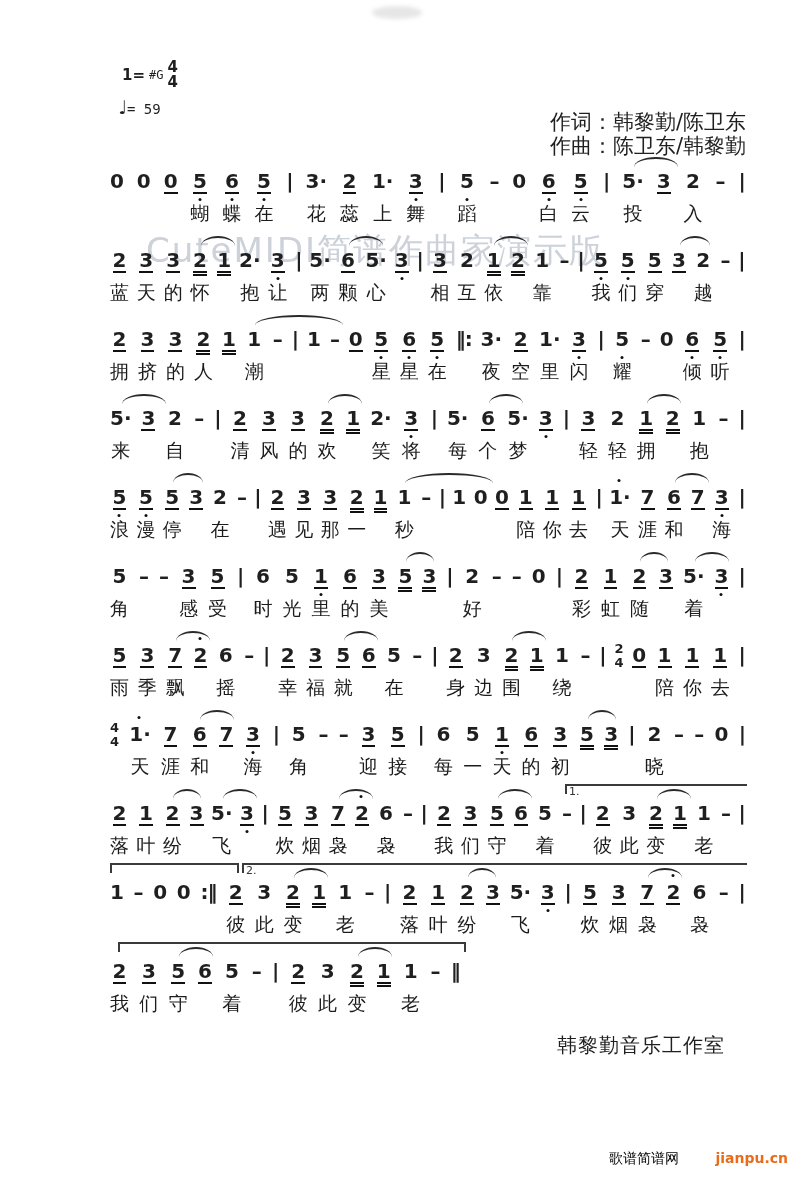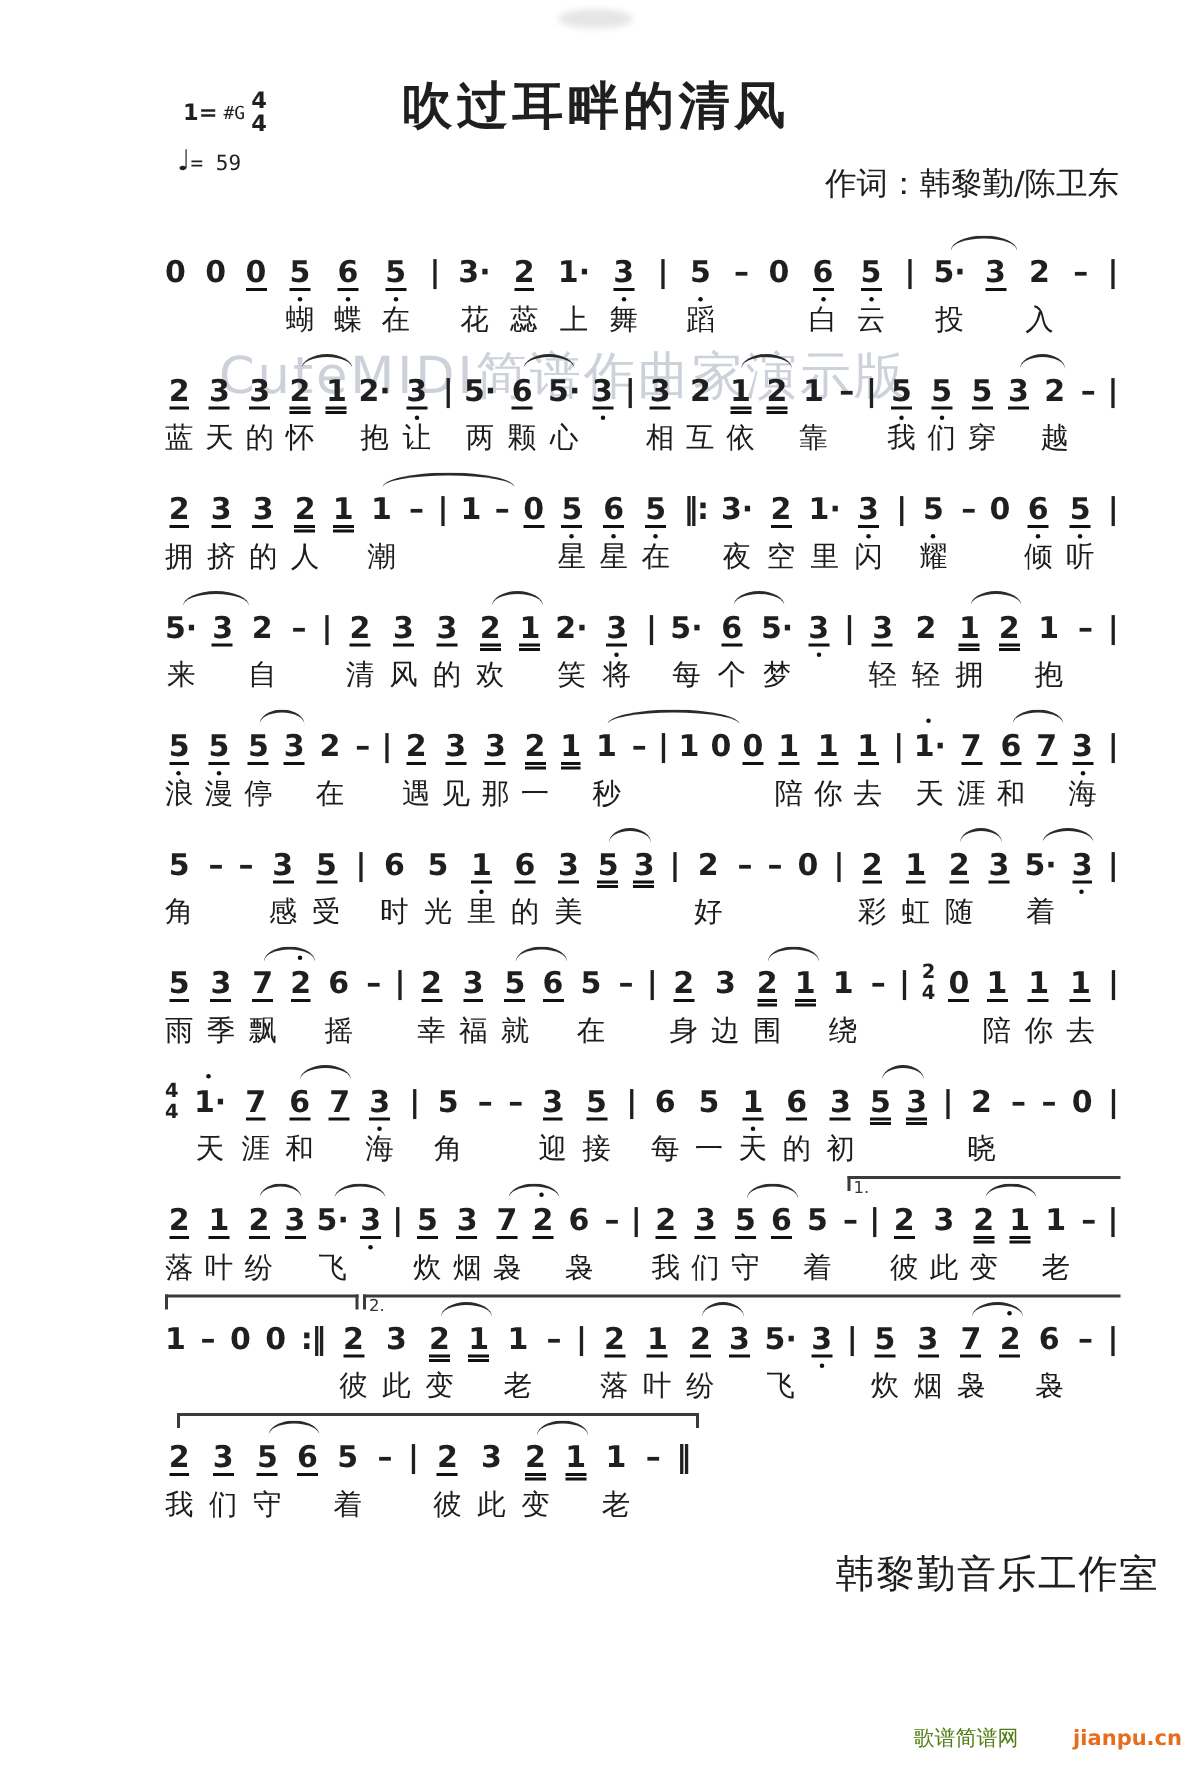--- a/index.html
+++ b/index.html
@@ -33,23 +33,23 @@
   .ts{display:inline-flex;flex-direction:column;align-items:center;font-weight:bold;font-size:13px;line-height:1;margin-top:-2px;}
   .ts .den{margin-top:1px;}
   .lyr{display:block;font-size:19px;line-height:1;margin-top:10px;white-space:nowrap;color:#1c1c1c;}
   
   .volta{position:absolute;height:8px;border-top:2px solid #3a3a3a;}
   .volta.tl{border-left:2px solid #3a3a3a;}
   .volta.tr{border-right:2px solid #3a3a3a;}
   .volta.top{top:-18px;}
   .volta span{position:absolute;left:2px;top:-1px;font-size:11px;color:#333;}
   
-  .studio{position:absolute;left:557px;top:1032px;font-size:26px;letter-spacing:1px;}
+  .studio{position:absolute;left:557px;top:1032px;font-size:20px;letter-spacing:1px;}
   .site{position:absolute;right:6px;top:1150px;font-size:14px;}
-  .site .gray{color:#4d7c0f;}
+  .site .gray{color:#000000;}
   .site .orange{color:#e96c1c;font-weight:bold;margin-left:32px;}
 </style>
 </head>
 <body>
 
 <div id="page">
   <div class="smudge"></div>
 
   <div class="keysig">
     <span>1=</span>
@@ -57,24 +57,24 @@
     <span class="frac" style="font-size:15px">
       <b>4</b>
       <b>4</b>
     </span>
   </div>
 
   <div class="tempo">
     <span class="qnote">♩</span><span>= 59</span>
   </div>
 
-  <div class="title">吹过耳畔的清风</div>
 
   <div class="credits">
     <div>作词：韩黎勤/陈卫东</div>
+    <div>作曲：陈卫东/韩黎勤</div>
   </div>
 
   <div class="wm">CuteMIDI简谱作曲家演示版</div>
 
   <div class="score">
       <div class="line" style="width: 635px;">
         <span class="tcol">
           <span class="tok"><span class="n">0</span></span>
         </span>
         <span class="tcol">

